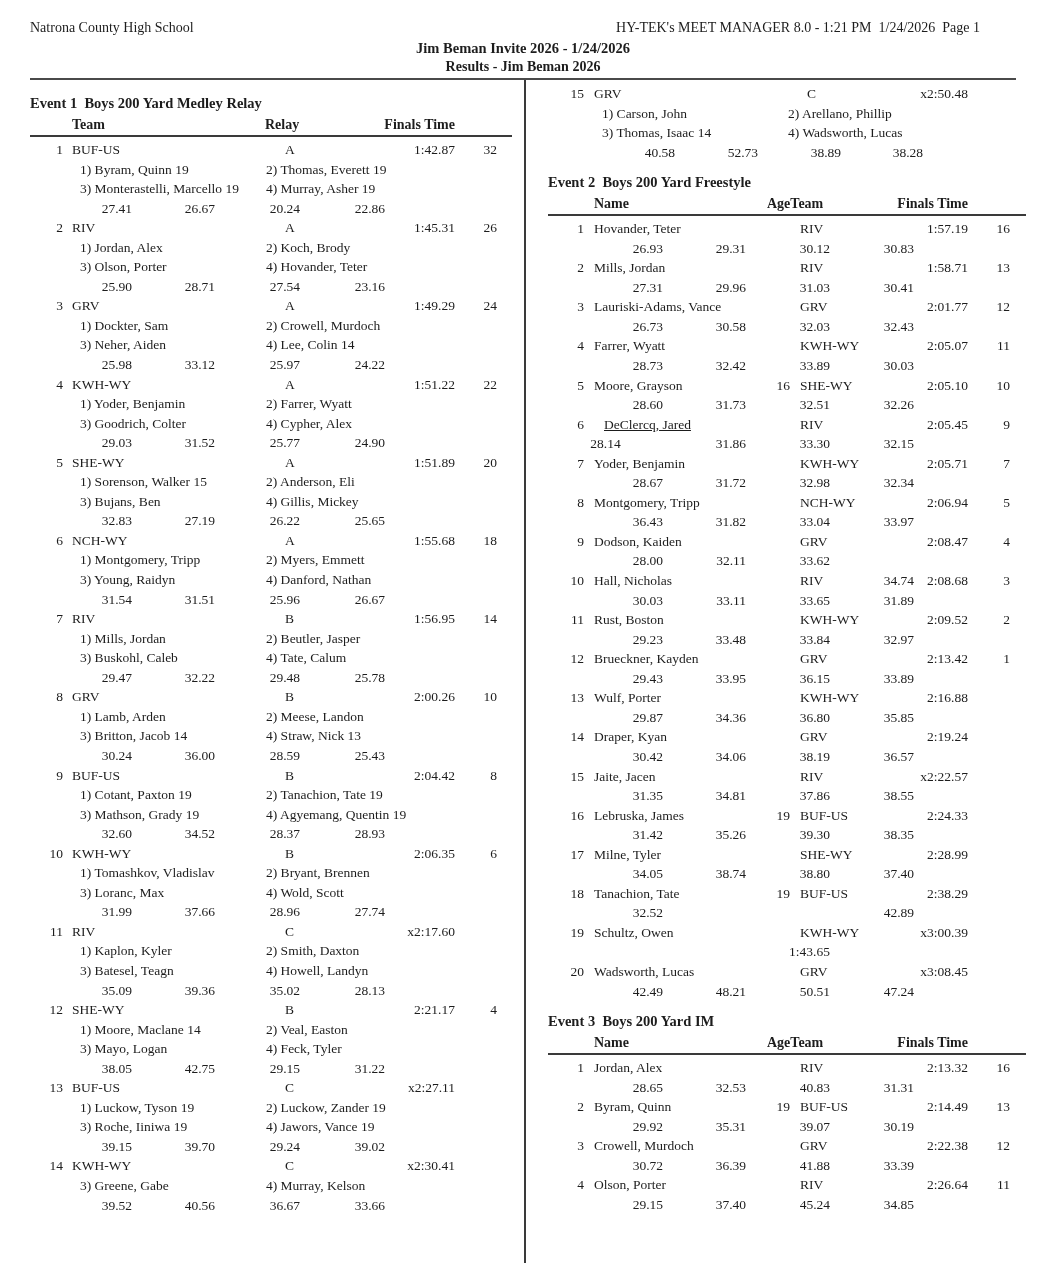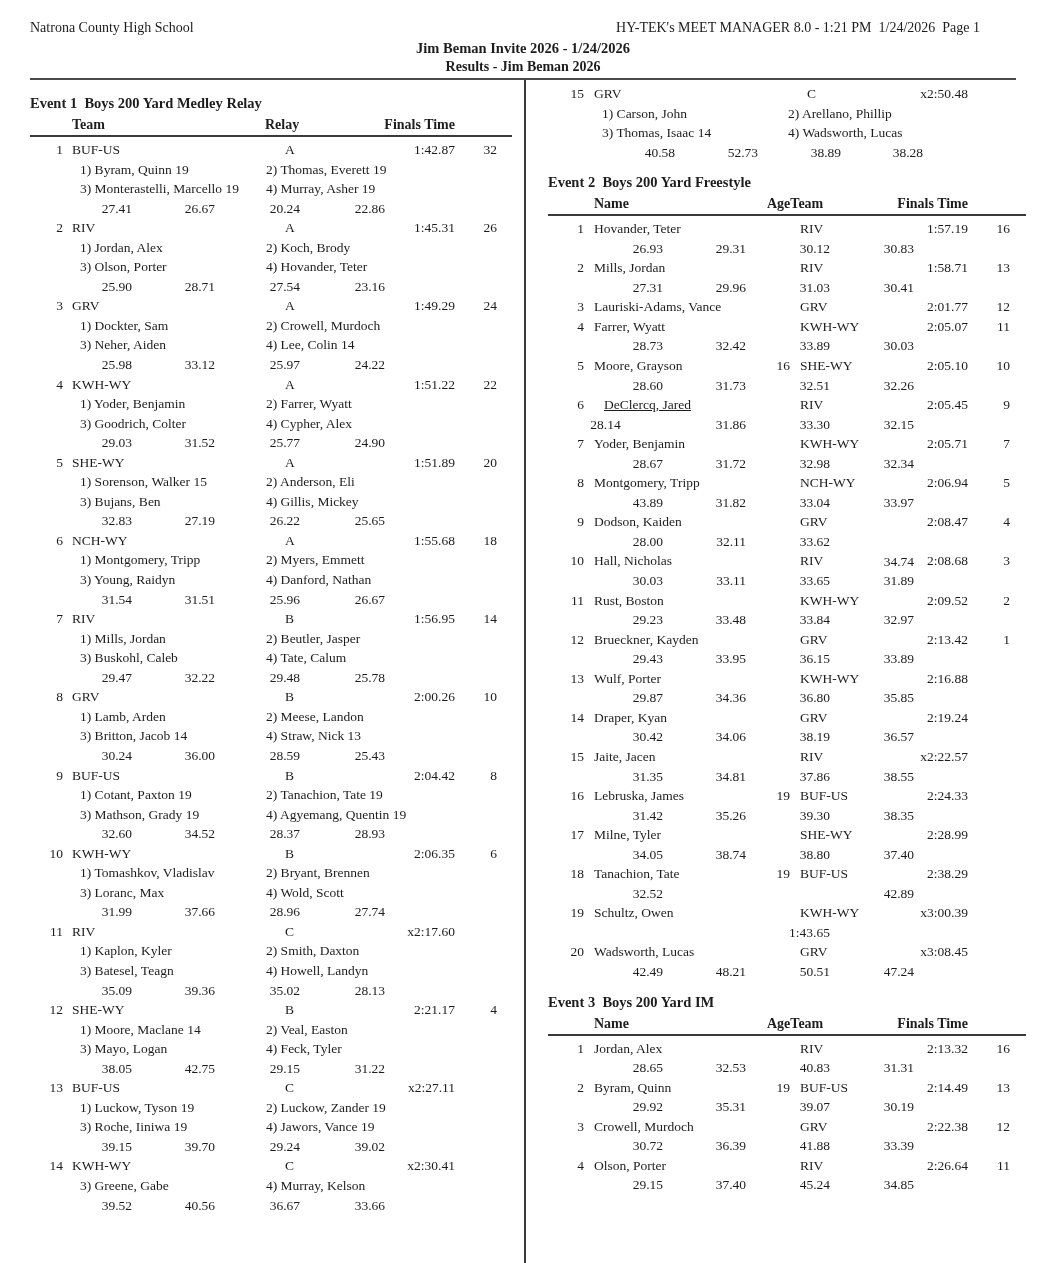--- a/index.html
+++ b/index.html
@@ -384,20 +384,26 @@
           <span style="left: 0px; width: 366px; text-align: right;">30.41</span>
         </div>
         <div class="r">
           <span style="left: 0px; width: 36px; text-align: right;">3</span>
           <span style="left: 46px;">Lauriski-Adams, Vance</span>
           <span style="left: 252px;">GRV</span>
           <span style="left: 0px; width: 420px; text-align: right;">2:01.77</span>
           <span style="left: 0px; width: 462px; text-align: right;">12</span>
         </div>
         <div class="r">
+          <span style="left: 0px; width: 115px; text-align: right;">26.73</span>
+          <span style="left: 0px; width: 198px; text-align: right;">30.58</span>
+          <span style="left: 0px; width: 282px; text-align: right;">32.03</span>
+          <span style="left: 0px; width: 366px; text-align: right;">32.43</span>
+        </div>
+        <div class="r">
           <span style="left: 0px; width: 36px; text-align: right;">4</span>
           <span style="left: 46px;">Farrer, Wyatt</span>
           <span style="left: 252px;">KWH-WY</span>
           <span style="left: 0px; width: 420px; text-align: right;">2:05.07</span>
           <span style="left: 0px; width: 462px; text-align: right;">11</span>
         </div>
         <div class="r">
           <span style="left: 0px; width: 115px; text-align: right;">28.73</span>
           <span style="left: 0px; width: 198px; text-align: right;">32.42</span>
           <span style="left: 0px; width: 282px; text-align: right;">33.89</span>
@@ -444,21 +450,21 @@
           <span style="left: 0px; width: 366px; text-align: right;">32.34</span>
         </div>
         <div class="r">
           <span style="left: 0px; width: 36px; text-align: right;">8</span>
           <span style="left: 46px;">Montgomery, Tripp</span>
           <span style="left: 252px;">NCH-WY</span>
           <span style="left: 0px; width: 420px; text-align: right;">2:06.94</span>
           <span style="left: 0px; width: 462px; text-align: right;">5</span>
         </div>
         <div class="r">
-          <span style="left: 0px; width: 115px; text-align: right;">43.89</span>
+          <span style="left: 0px; width: 115px; text-align: right;">36.43</span>
           <span style="left: 0px; width: 198px; text-align: right;">31.82</span>
           <span style="left: 0px; width: 282px; text-align: right;">33.04</span>
           <span style="left: 0px; width: 366px; text-align: right;">33.97</span>
         </div>
         <div class="r">
           <span style="left: 0px; width: 36px; text-align: right;">9</span>
           <span style="left: 46px;">Dodson, Kaiden</span>
           <span style="left: 252px;">GRV</span>
           <span style="left: 0px; width: 420px; text-align: right;">2:08.47</span>
           <span style="left: 0px; width: 462px; text-align: right;">4</span>

